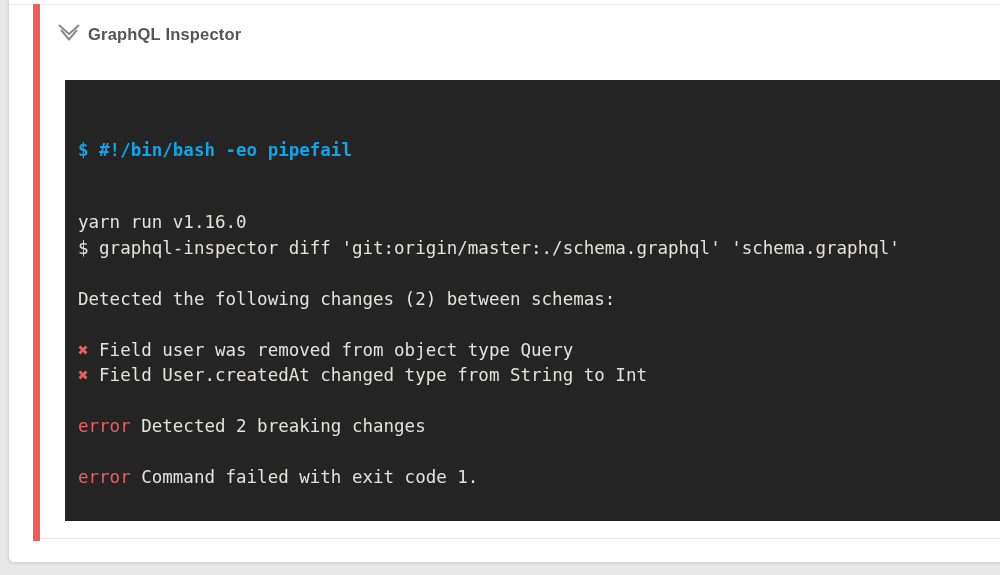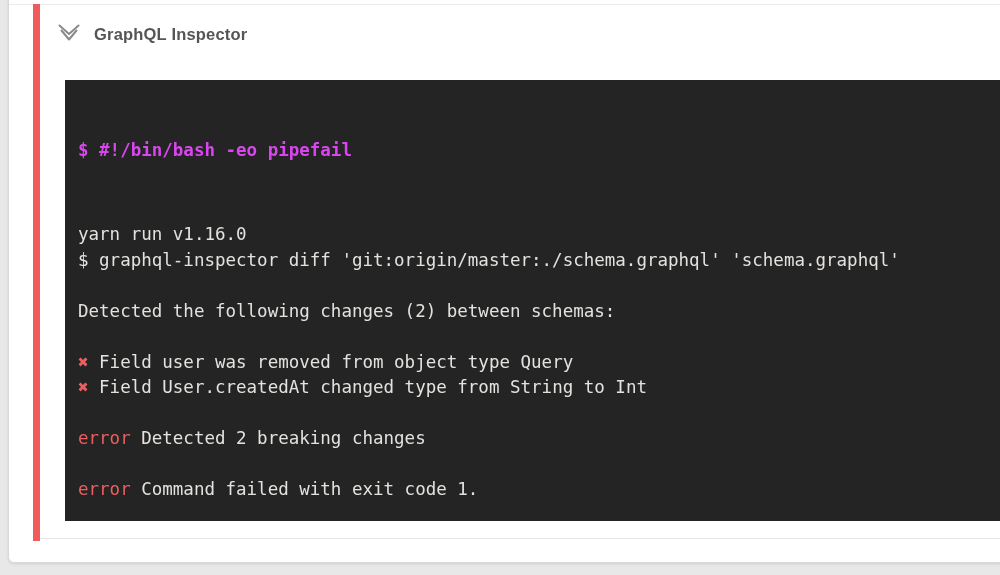--- a/index.html
+++ b/index.html
@@ -38,21 +38,21 @@
     position: absolute;
     left: 40px; top: 538px;
     width: 970px; height: 1px;
     background: #e6e6e6;
   }
   .step-header {
     position: absolute;
     left: 57px; top: 22px;
     display: flex;
     align-items: center;
-    gap: 13px;
+    gap: 7px;
     cursor: pointer;
   }
   .step-header .chev { display: block; }
   .step-title {
     font-size: 16.5px;
     font-weight: bold;
     color: #555555;
     letter-spacing: 0.2px;
   }
   .terminal {
@@ -63,21 +63,21 @@
     font-family: "DejaVu Sans Mono", "Liberation Mono", monospace;
     font-size: 17.5px;
     white-space: pre;
     overflow: hidden;
   }
   .terminal .cmd {
     font-weight: bold;
     line-height: 26px;
   }
   .terminal .out {
-    margin-top: 19px;
+    margin-top: 7px;
     line-height: 25.5px;
     font-weight: normal;
   }
   .terminal .line { min-height: 25.5px; }
 </style>
 </head>
 <body>
 
 <div class="outer-card"></div>
 
@@ -89,15 +89,15 @@
   <span class="chev">
     <svg width="24" height="21" viewBox="0 0 24 21" fill="none">
       <path d="M2.5 3.5 L12 12 L21.5 3.5" stroke="#8a8a8a" stroke-width="2" stroke-linecap="round" stroke-linejoin="round" fill="none"></path>
       <path d="M4.5 8.5 L12 17.5 L19.5 8.5" stroke="#8a8a8a" stroke-width="2" stroke-linecap="round" stroke-linejoin="round" fill="none"></path>
     </svg>
   </span>
   <span class="step-title" style="color: rgb(85, 85, 85);">GraphQL Inspector</span>
 </div>
 
 <div class="terminal" style="background: rgb(36, 36, 36); color: rgb(228, 226, 223);">
-  <div class="cmd" id="terminal-command" style="color: #d946ef;"><div class="line">$ #!/bin/bash -eo pipefail</div></div>
+  <div class="cmd" id="terminal-command" style="color: #0ea5e9;"><div class="line">$ #!/bin/bash -eo pipefail</div></div>
   <div class="out" id="terminal-out"><div class="line"><span>yarn run v1.16.0</span></div><div class="line"><span>$ graphql-inspector diff 'git:origin/master:./schema.graphql' 'schema.graphql'</span></div><div class="line">&nbsp;</div><div class="line"><span>Detected the following changes (2) between schemas:</span></div><div class="line">&nbsp;</div><div class="line"><span style="color: rgb(234, 95, 95);">✖</span><span> Field user was removed from object type Query</span></div><div class="line"><span style="color: rgb(234, 95, 95);">✖</span><span> Field User.createdAt changed type from String to Int</span></div><div class="line">&nbsp;</div><div class="line"><span style="color: rgb(234, 95, 95);">error</span><span> Detected 2 breaking changes</span></div><div class="line">&nbsp;</div><div class="line"><span style="color: rgb(234, 95, 95);">error</span><span> Command failed with exit code 1.</span></div></div>
 </div>
 
 </body></html>

